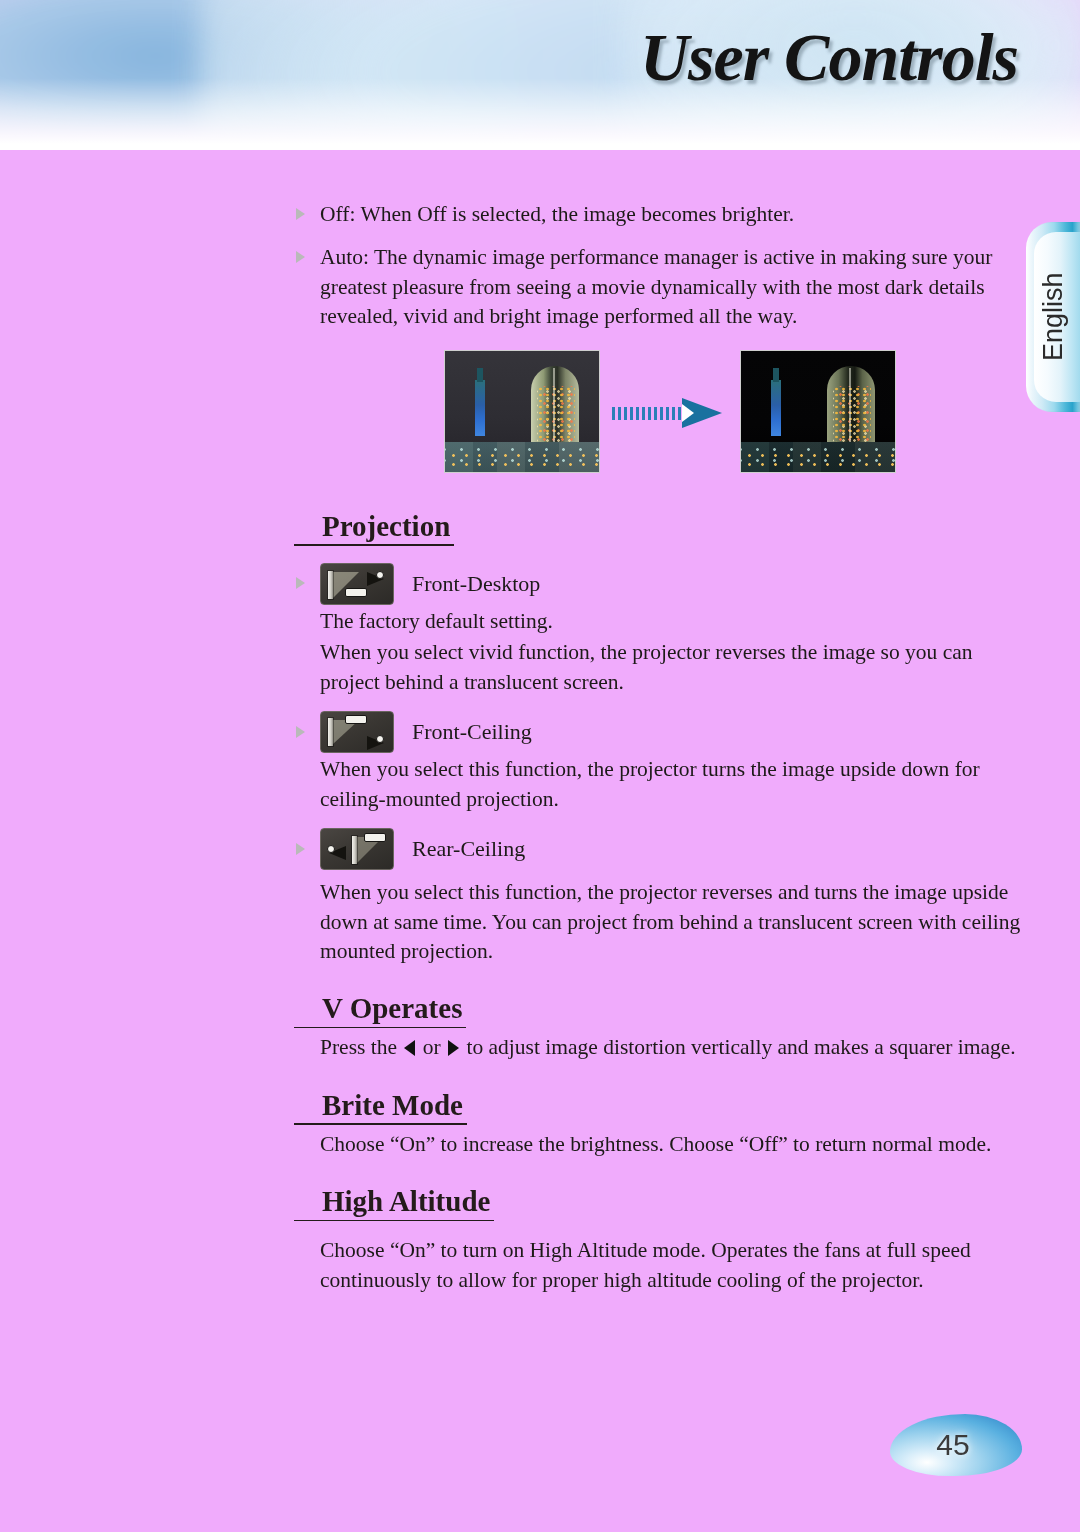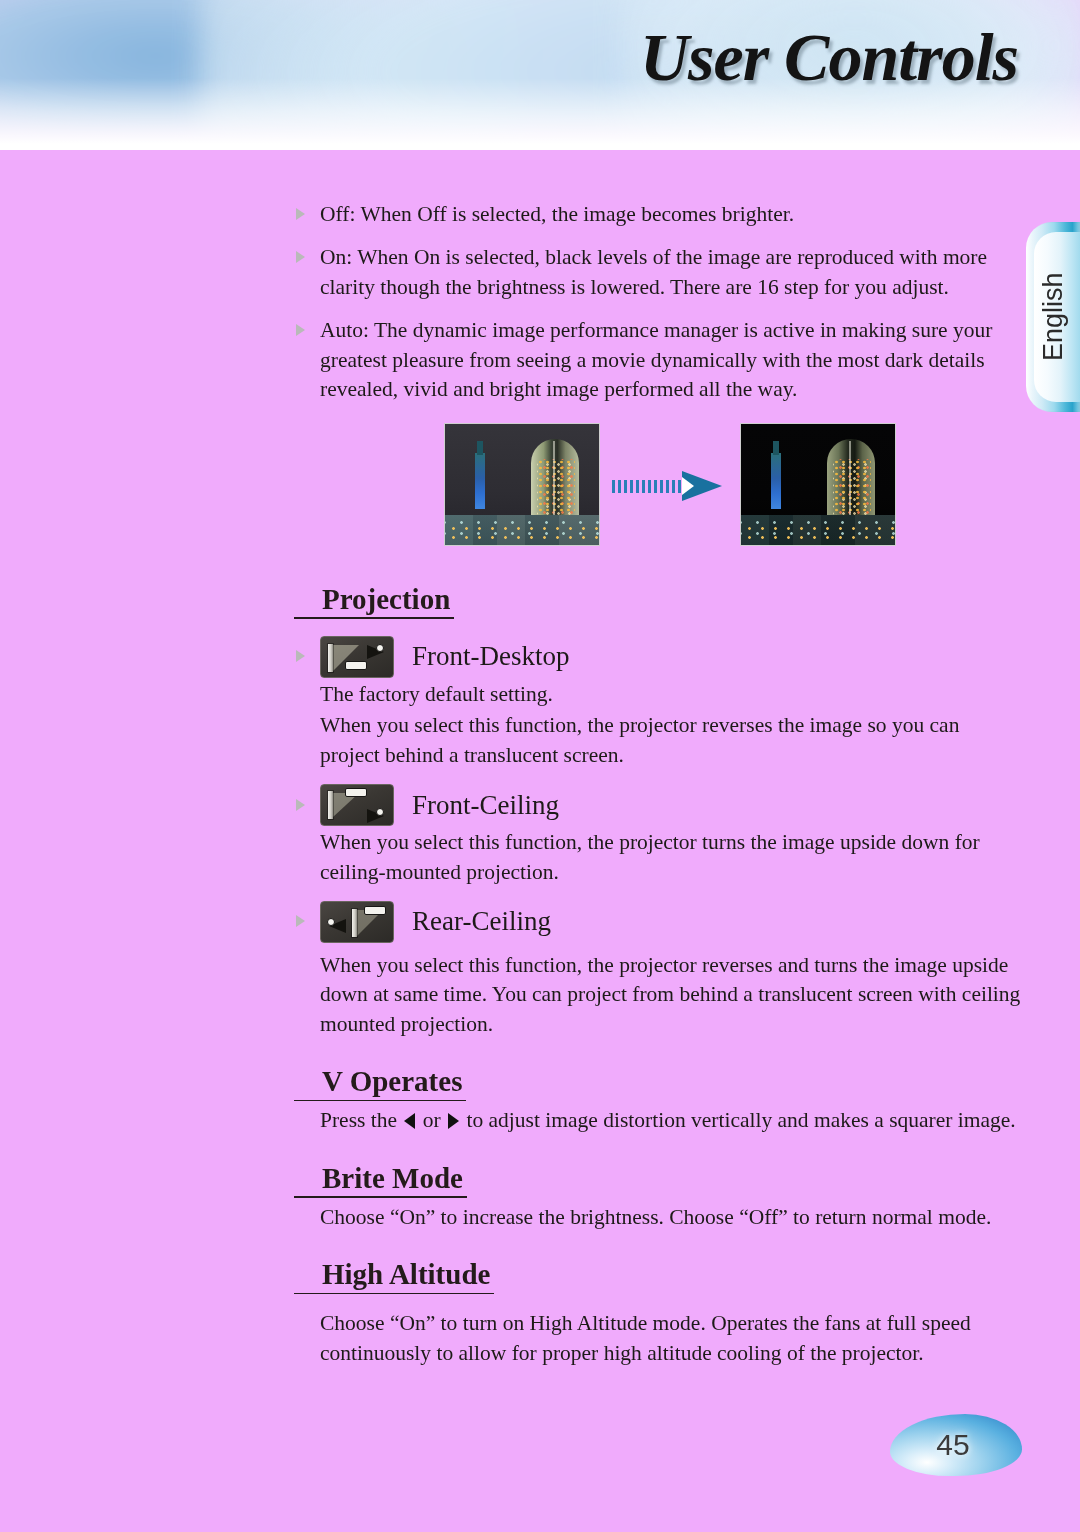--- a/index.html
+++ b/index.html
@@ -250,21 +250,21 @@
   .head-wrap { margin-left: 30px; font-weight: bold; }
 
   
   .proj-row {
     position: relative;
     padding-left: 28px;
     margin: 14px 0 2px 0;
     display: flex;
     align-items: center;
     gap: 18px;
-    font-size: 27px;
+    font-size: 22px;
     color: #1d1a18;
   }
   .proj-row .tri { top: 50%; margin-top: -6.5px; }
 
   .pj-icon {
     position: relative;
     width: 74px; height: 42px;
     border-radius: 4px;
     background: linear-gradient(155deg, #4a4642 0%, #3a3733 45%, #2c2a27 100%);
     border: 1px solid #6a6560;
@@ -403,24 +403,20 @@
     <div class="inner"></div>
     <div class="lang-label">English</div>
   </div>
 
   <div class="content">
 
     <div class="bullet-list">
       <div class="bullet-item">
         <span class="tri"></span>
         <span>Off: When Off is selected, the image becomes brighter.</span>
-      </div>
-      <div class="bullet-item">
-        <span class="tri"></span>
-        <span>On: When On is selected, black levels of the image are reproduced with more clarity though the brightness is lowered. There are 16 step for you adjust.</span>
       </div>
       <div class="bullet-item">
         <span class="tri"></span>
         <span>Auto: The dynamic image performance manager is active in making sure your greatest pleasure from seeing a movie dynamically with the most dark details revealed, vivid and bright image performed all the way.</span>
       </div>
     </div>
 
     <div class="compare">
       <div class="photo left">
         <div class="sky"></div>
@@ -468,21 +464,21 @@
         <span class="pj-proj"></span>
         <span class="pj-person">
           <span class="body"></span>
           <span class="head"></span>
         </span>
       </span>
       <span>Front-Desktop</span>
     </div>
     <div class="para">The factory default setting.</div>
 
-    <div class="para">When you select this function, the projector reverses the image so you can project behind a translucent screen.</div>
+    <div class="para">When you select vivid function, the projector reverses the image so you can project behind a translucent screen.</div>
 
     <div class="proj-row">
       <span class="tri"></span>
       <span class="pj-icon fc">
         <span class="pj-cone"></span>
         <span class="pj-screen"></span>
         <span class="pj-proj"></span>
         <span class="pj-person">
           <span class="body"></span>
           <span class="head"></span>

